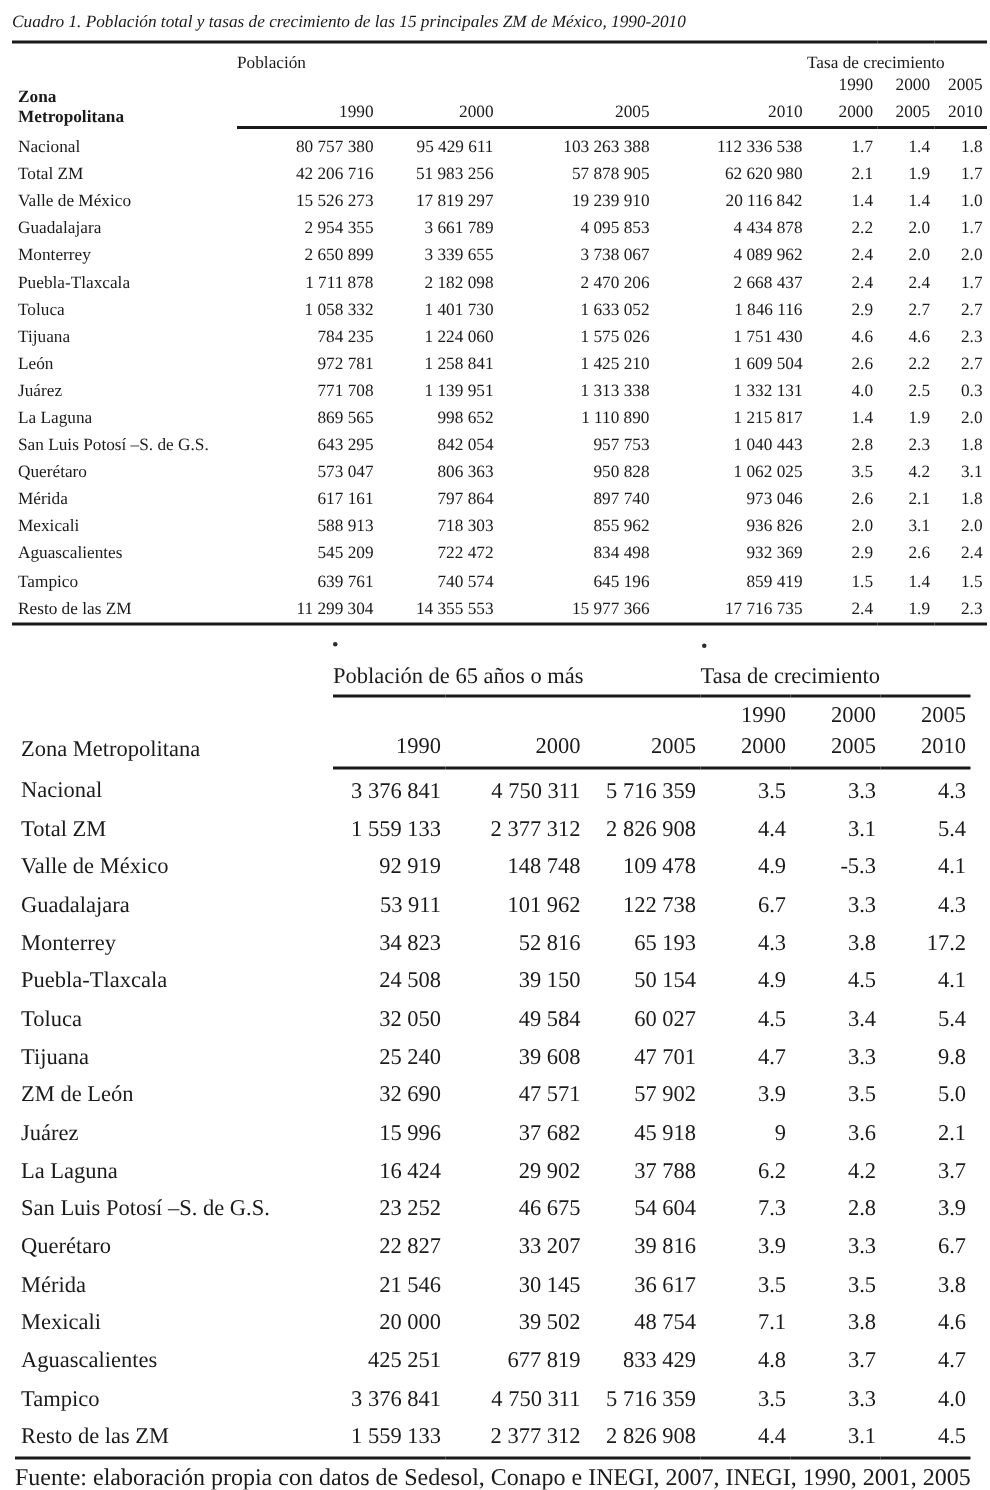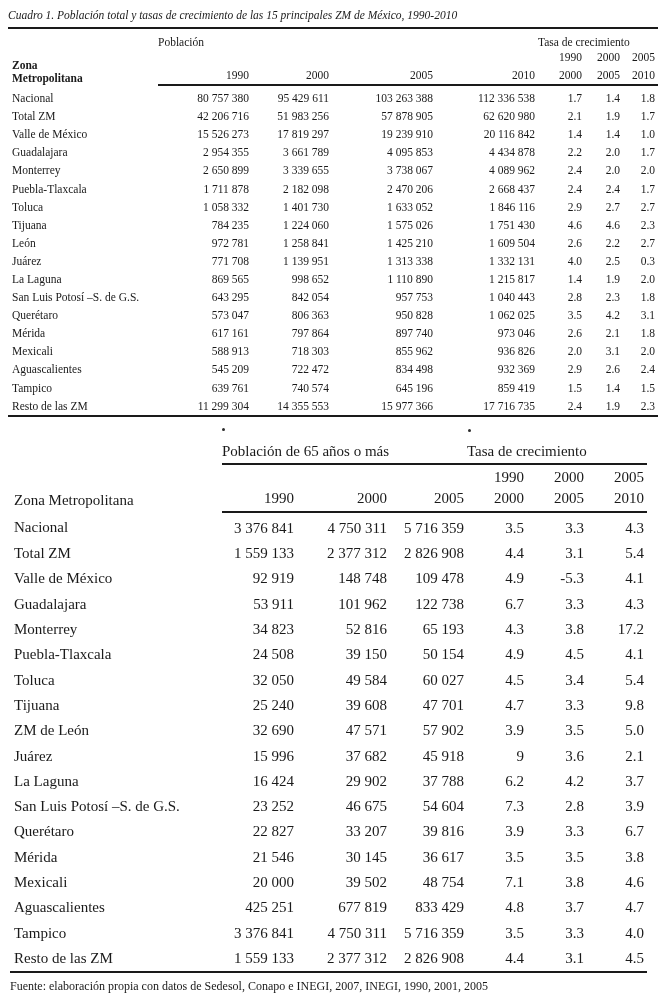--- a/index.html
+++ b/index.html
@@ -66,21 +66,21 @@
   }
   .num, th.num {
     text-align: right;
     padding-right: 3px;
   }
   th.groupc { text-align: left; }
   .zona-head { vertical-align: middle; }
   .two-line { line-height: 1.15; font-weight: bold; }
   .footer {
     margin: 6px 0 0 10px;
-    font-size: 12px;
+    font-size: 16px;
     line-height: 14px;
   }
   .dot {
     position: absolute;
     width: 3px;
     height: 3px;
     background: #2c2c2c;
     border-radius: 50%;
   }
 </style>

